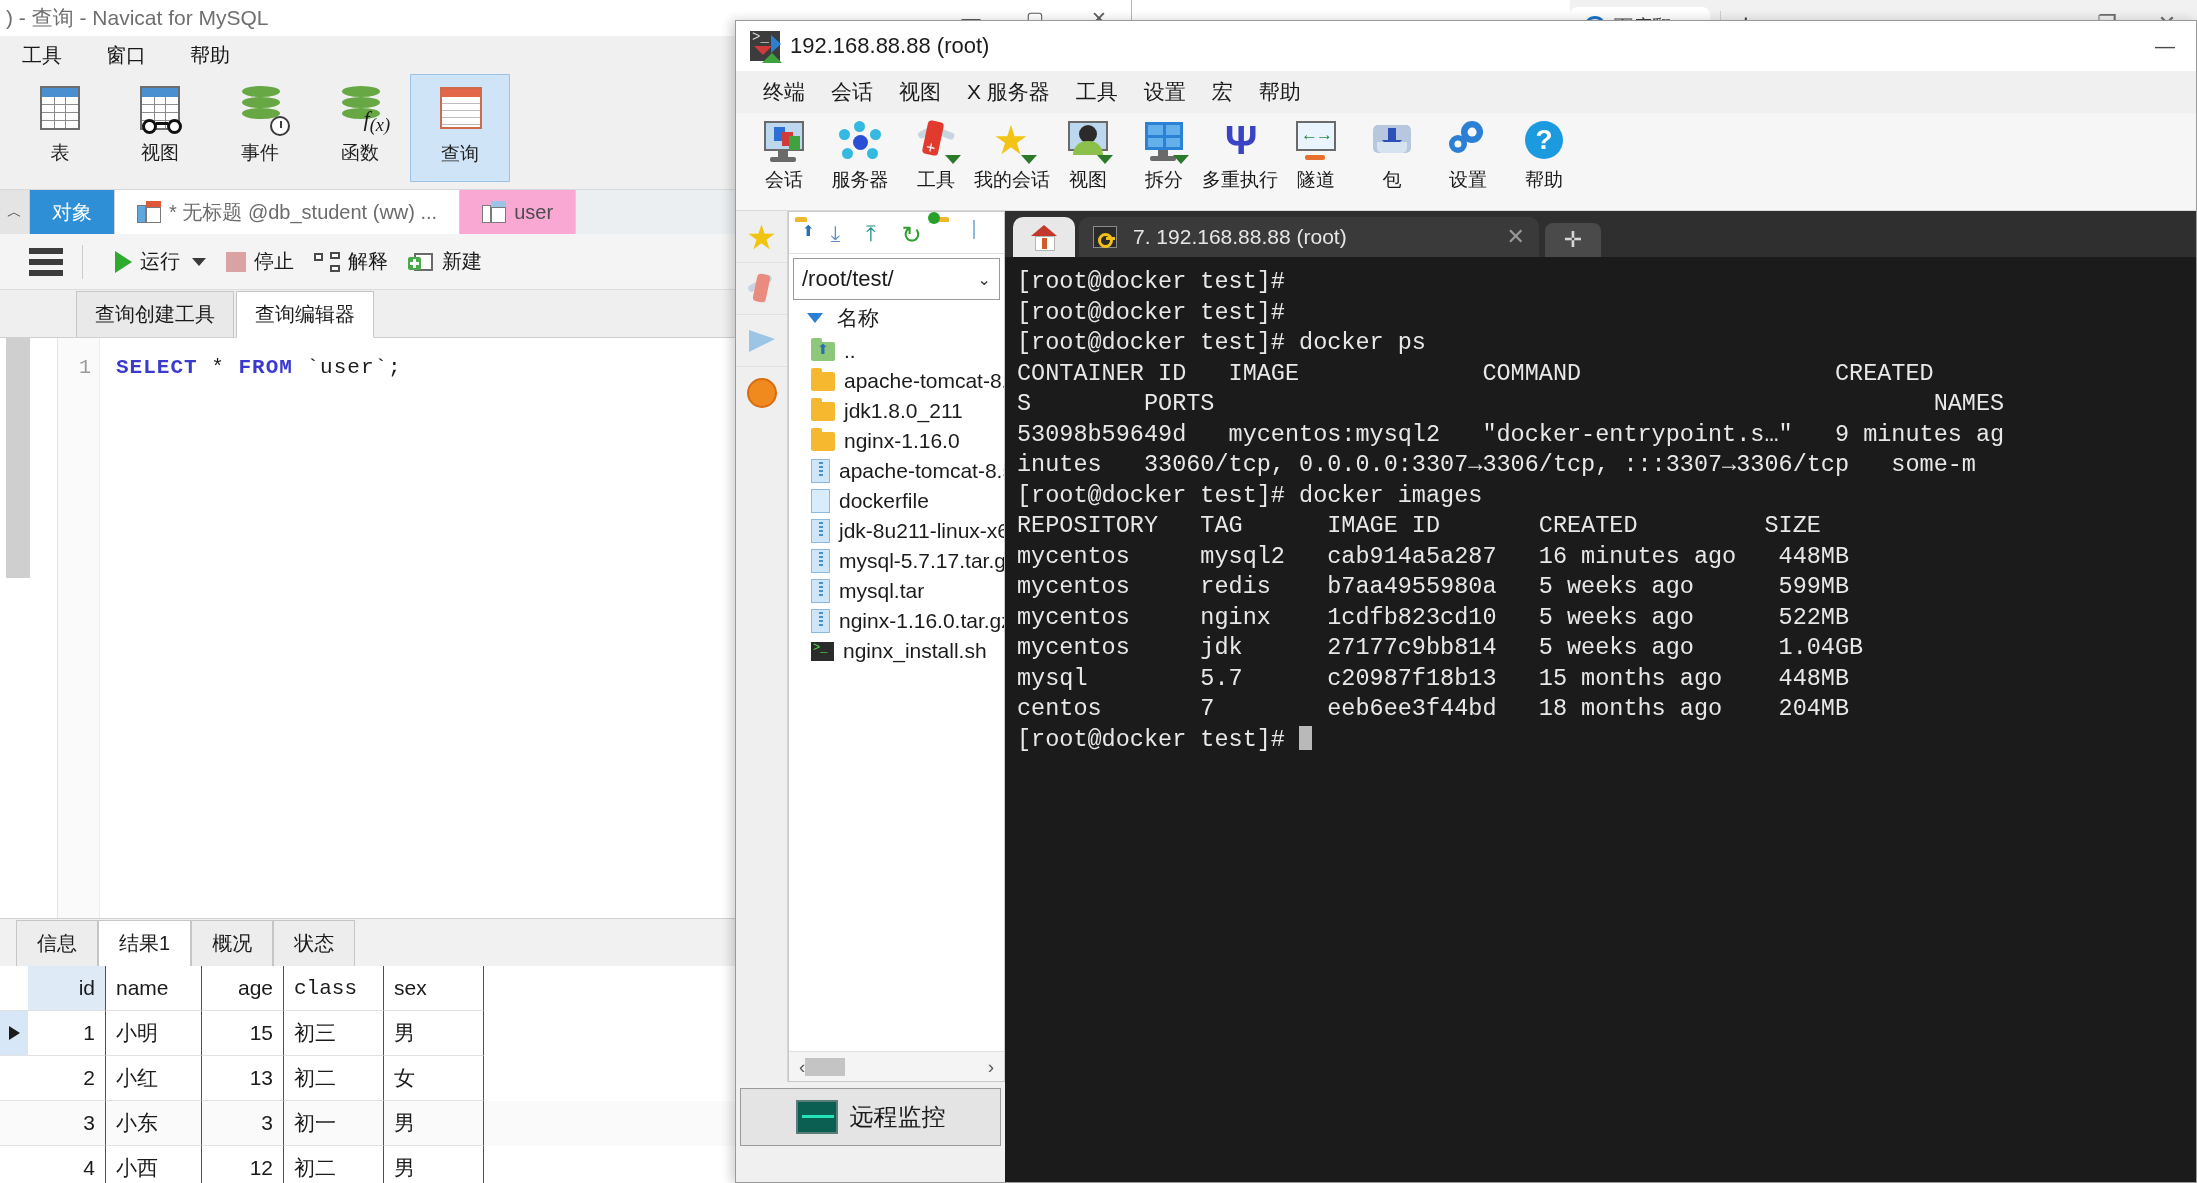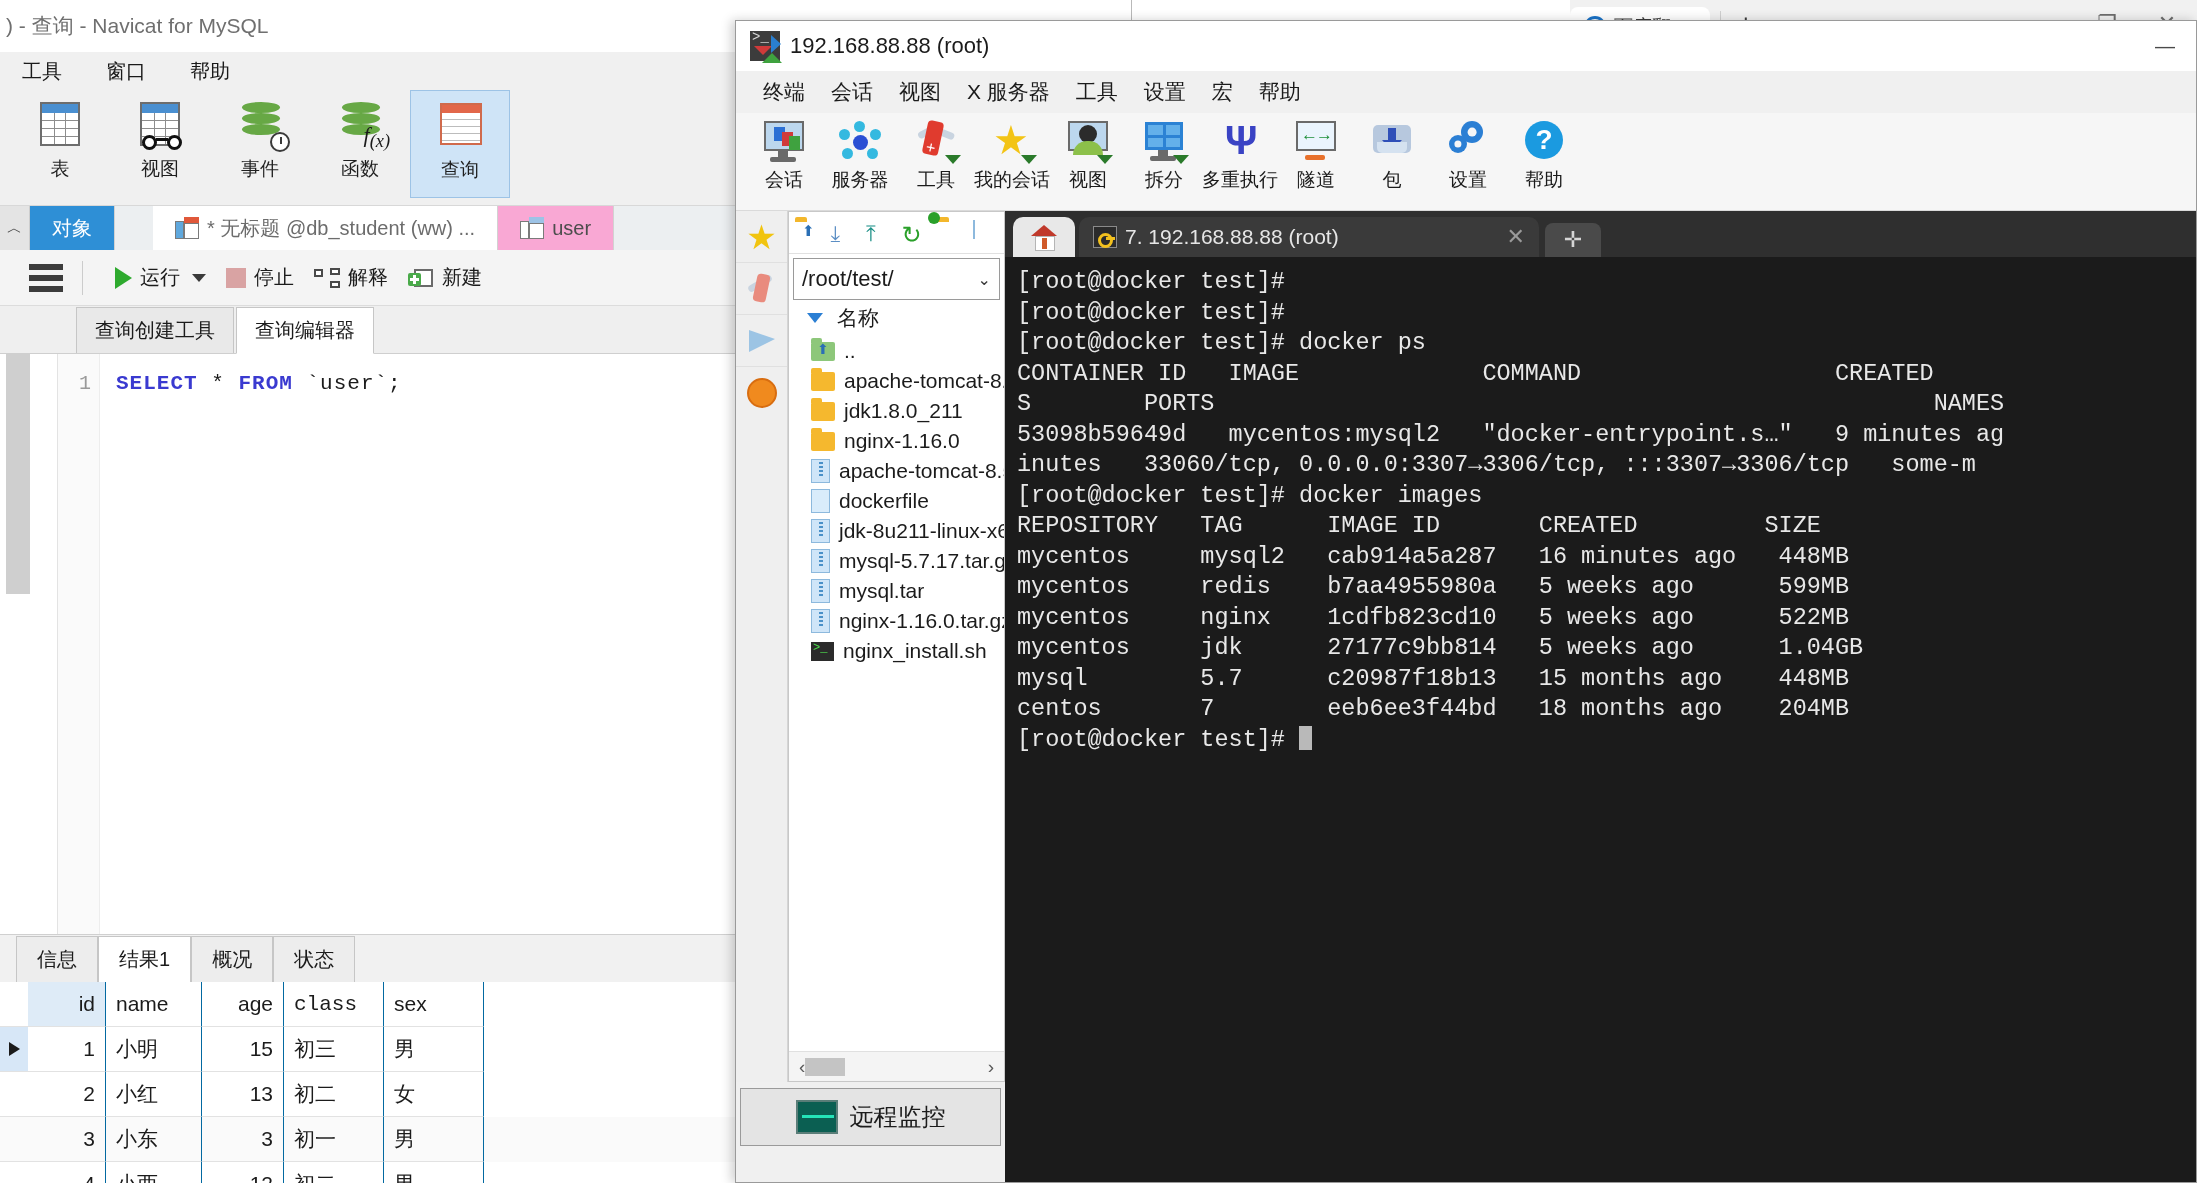--- a/index.html
+++ b/index.html
@@ -18,21 +18,21 @@
   .br-tab-x { font-size:20px; color:#5a5a5a; margin-left:4px; }
   .br-sep { width:1px; height:26px; background:#cfcfcf; margin:0 10px; }
   .br-plus { font-size:30px; color:#3c3c3c; font-weight:300; line-height:1; }
   .br-wctrl { margin-left:auto; display:flex; align-items:center; }
   .br-wbtn { width:60px; height:47px; display:flex; align-items:center; justify-content:center;
              font-size:22px; color:#6d6d6d; }
 
   
   .navicat { position:absolute; left:0; top:0; width:1132px; height:1183px; background:#ffffff;
              border-right:1px solid #b9b9b9; overflow:hidden; }
-  .nv-title { height:52px; background:#ffffff; display:flex; align-items:center; }
+  .nv-title { height:36px; background:#ffffff; display:flex; align-items:center; }
   .nv-title-text { font-size:21px; color:#6f6f6f; padding-left:6px; white-space:nowrap; }
   .nv-wctrl { margin-left:auto; display:flex; }
   .nv-wbtn { width:64px; height:36px; display:flex; align-items:center; justify-content:center;
              color:#5d5d5d; font-size:19px; }
 
   .nv-menubar { height:38px; background:#f0f0f0; display:flex; align-items:center; padding-left:0; }
   .nv-menu { font-size:20px; color:#1a1a1a; padding:0 22px; white-space:nowrap; }
 
   .nv-toolbar { height:116px; background:#f0f0f0; display:flex; align-items:flex-start;
                 border-bottom:1px solid #d8d8d8; padding-left:10px; }
@@ -71,21 +71,21 @@
   .ico-query .qbody { position:absolute; left:0; top:8px; right:0; bottom:0;
       background: repeating-linear-gradient(to bottom, #ffffff 0 6px, #bcbcbc 6px 7px); }
 
   
   .nv-tabrow { height:44px; background:#eceff1; display:flex; align-items:stretch; }
   .nv-collapse { width:30px; display:flex; align-items:center; justify-content:center;
                  background:#e4e4e4; color:#444; font-size:15px; border-right:1px solid #cdcdcd; }
   .nv-tab { display:flex; align-items:center; gap:8px; padding:0 22px; font-size:20px;
             border-right:1px solid #d2d2d2; white-space:nowrap; }
   .nv-tab.active { background:#2e8fd6; color:#ffffff; }
-  .nv-tab.doc { background:#ffffff; color:#6c6c6c;margin-left:38px; }
+  .nv-tab.doc { background:#ffffff; color:#6c6c6c; }
   .nv-tab.doc2 { background:#f9a8d4; color:#4d4d4d; }
   .tabicon { width:24px; height:22px; position:relative; flex:none; }
   .tabicon .c1 { position:absolute; left:0; top:4px; width:9px; height:18px; background:#5fa8dd; border:1px solid #7a7a7a; }
   .tabicon .c2 { position:absolute; left:9px; top:0; width:15px; height:6px; background:#e0583a; }
   .tabicon .c3 { position:absolute; left:9px; top:6px; width:15px; height:16px; background:#ffffff; border:1px solid #7a7a7a; }
   .tabicon.grid .c1 { background:#ffffff; }
   .tabicon.grid .c2 { background:#9dc3e6; }
 
   
   .nv-qtoolbar { height:56px; background:#f4f4f4; display:flex; align-items:center;
@@ -264,21 +264,21 @@
   .term-tabbar { height:46px; background:#2f2f2f; display:flex; align-items:flex-end; padding-left:8px; }
   .home-tab { width:62px; height:40px; background:#e8e8e8; border-radius:10px 10px 0 0;
               display:flex; align-items:center; justify-content:center; }
   .house { width:26px; height:24px; position:relative; }
   .house::before{ content:""; position:absolute; left:0; top:0; border-left:13px solid transparent;
                   border-right:13px solid transparent; border-bottom:11px solid #c0392b; }
   .house::after{ content:""; position:absolute; left:4px; top:11px; width:18px; height:13px; background:#fff;
                  border:1px solid #b5b5b5;}
   .chimney { position:absolute; left:11px; top:13px; width:5px; height:11px; background:#d05a2a; z-index:2;}
   .term-tab { height:40px; background:#3a3a3a; border-radius:10px 10px 0 0; display:flex; align-items:center;
-              gap:8px; padding:0 14px; margin-left:4px; min-width:460px; }
+              gap:16px; padding:0 14px; margin-left:4px; min-width:460px; }
   .keyico { width:24px; height:22px; background:#2b2b2b; border:1px solid #8a8a8a; position:relative; flex:none;}
   .keyico::after{ content:""; position:absolute; left:4px; top:6px; width:9px; height:9px;
                   border:3px solid #f2c01e; border-radius:50%;}
   .keyico::before{ content:""; position:absolute; left:12px; top:10px; width:9px; height:3px; background:#f2c01e;}
   .term-tabtitle { font-size:21px; color:#e6e6e6; white-space:nowrap; }
   .term-tabx { margin-left:auto; color:#9a9a9a; font-size:22px; }
   .newtab-tab { width:56px; height:34px; background:#4a4a4a; border-radius:8px 8px 0 0; margin-left:6px;
                 display:flex; align-items:center; justify-content:center; color:#d6d6d6; font-size:22px;}
   .term-screen { flex:1; background:#1b1b1b; padding:10px 0 0 12px; overflow:hidden;
                  font-family:"Liberation Mono", monospace; font-size:23.5px; line-height:30.5px;

